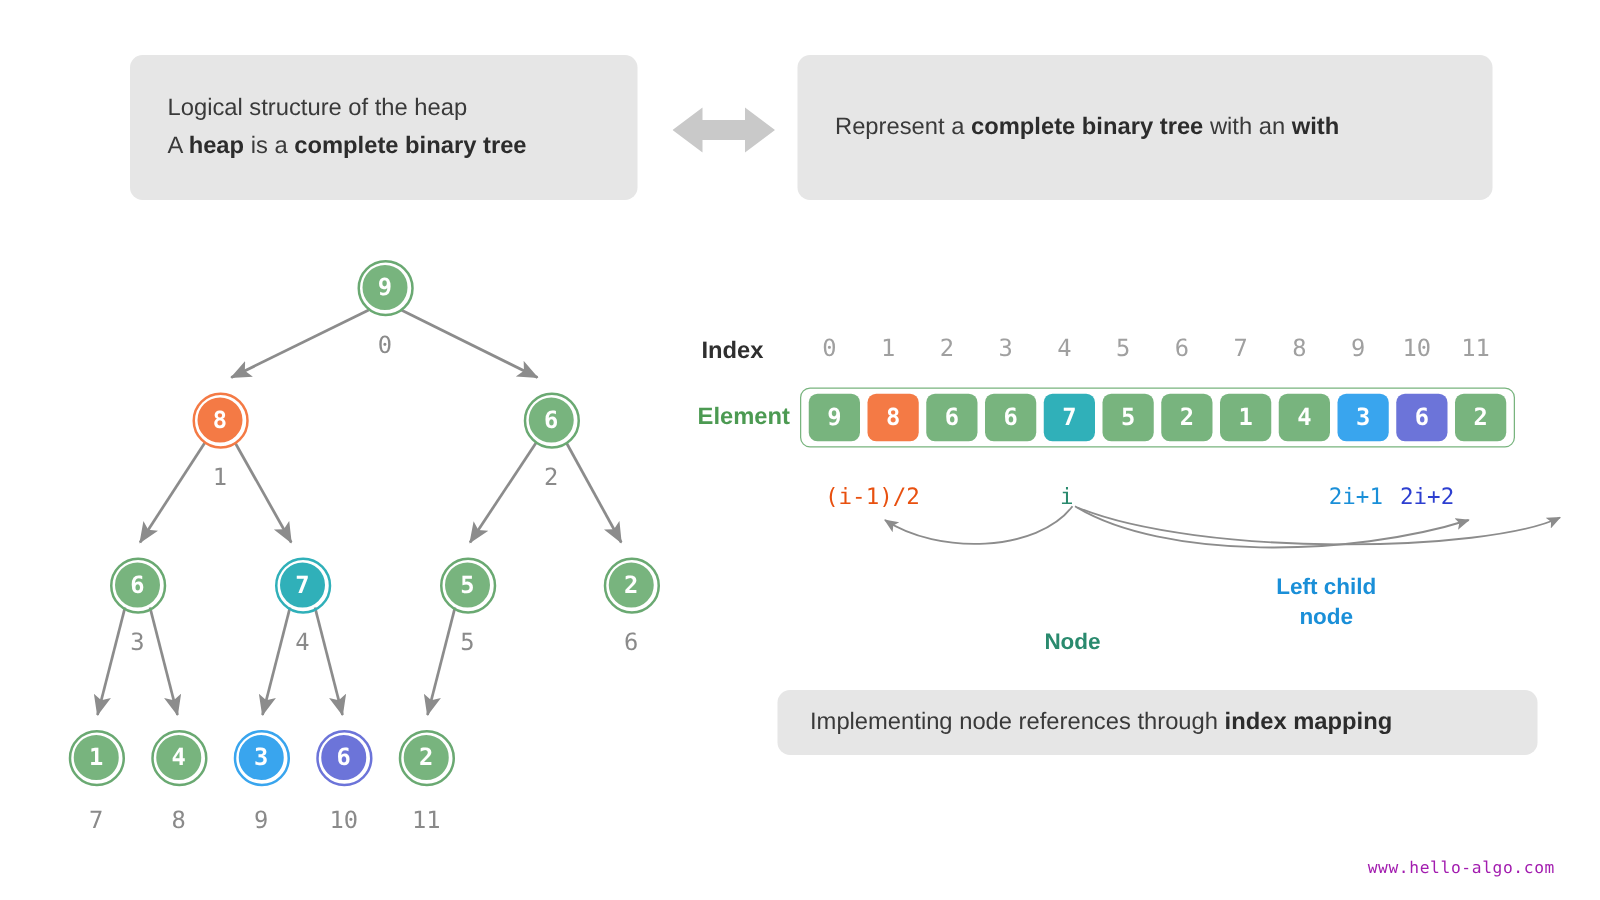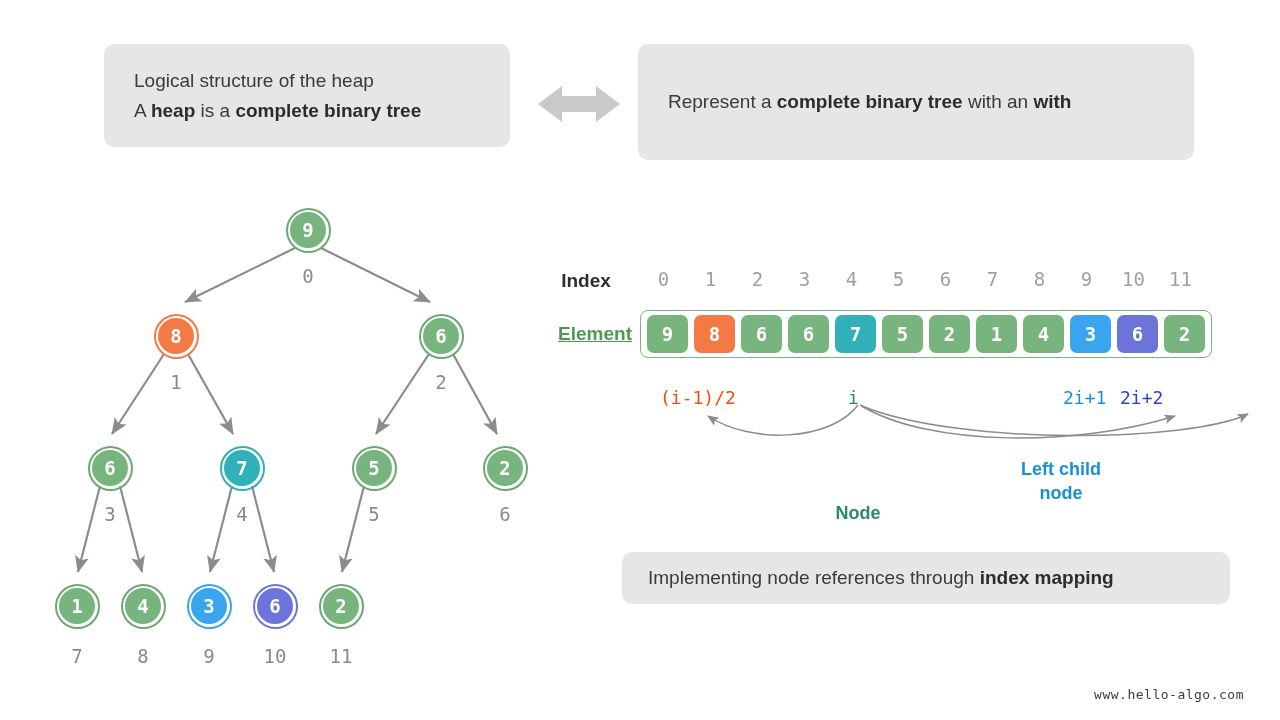--- a/index.html
+++ b/index.html
@@ -12,21 +12,21 @@
 
   
   .caption-box{
     position:absolute;background:#e6e6e6;border-radius:10px;
     display:flex;flex-direction:column;justify-content:center;
     padding:0 30px;box-sizing:border-box;color:#3a3a3a;
   }
   .caption-line{font-size:19px;line-height:30px;white-space:nowrap;}
   .caption-line b{font-weight:bold;color:#2c2c2c;}
 
-  #box-logical{left:104px;top:44px;width:406px;height:103px;}
+  #box-logical{left:104px;top:44px;width:406px;height:116px;}
   #box-physical{left:638px;top:44px;width:556px;height:116px;}
   #box-mapping{left:622px;top:552px;width:608px;height:52px;
     padding:0 26px;justify-content:center;}
   #box-mapping .caption-line{font-size:19px;}
 
   
   #double-arrow{position:absolute;left:538px;top:84px;width:82px;height:40px;}
 
   
   #tree-svg{position:absolute;left:0;top:180px;width:580px;height:500px;}
@@ -51,21 +51,21 @@
   .node span{position:relative;z-index:2;}
 
   .tree-idx{position:absolute;color:#8a8a8a;font-size:19px;
     font-family:"DejaVu Sans Mono", monospace;text-align:center;
     width:40px;}
 
   
   #array-wrap{position:absolute;left:540px;top:262px;width:690px;height:110px;}
   .row-label{position:absolute;font-size:19px;font-weight:bold;}
   #label-index{left:0px;top:8px;width:92px;text-align:center;color:#2f2f2f;}
-  #label-element{left:0px;top:61px;width:92px;text-align:right;color:#4c9a52;text-decoration:underline;}
+  #label-element{left:0px;top:61px;width:92px;text-align:right;color:#4c9a52;}
 
   #index-row{position:absolute;left:100px;top:6px;display:flex;}
   .index-cell{width:47px;text-align:center;color:#a0a0a0;font-size:19px;
     font-family:"DejaVu Sans Mono", monospace;}
 
   #array-box{position:absolute;left:100px;top:48px;height:46px;
     border:1.6px solid #78b47e;border-radius:8px;
     display:flex;align-items:center;padding:0 3px;box-sizing:content-box;}
   .arr-cell{width:41px;height:38px;margin:0 3px;border-radius:7px;
     display:flex;align-items:center;justify-content:center;
@@ -89,21 +89,21 @@
   #f-right{left:1120px;top:387px;color:#2d3fd0;}
 
   #l-parent{left:640px;top:457px;width:155px;color:#e8500f;}
   #l-node{left:818px;top:457px;width:80px;color:#2a8a6e;margin-top:44px;}
   #l-left{left:1000px;top:457px;width:122px;color:#1a8fd8;}
   #l-right{left:1126px;top:457px;width:122px;color:#2d3fd0;}
 
   #curve-svg{position:absolute;left:630px;top:400px;width:620px;height:60px;}
 
   
-  #watermark{position:absolute;right:36px;bottom:18px;color:#404040;
+  #watermark{position:absolute;right:36px;bottom:18px;color:#a21caf;
     font-size:13px;font-family:"DejaVu Sans Mono", monospace;letter-spacing:.5px;}
 </style>
 </head>
 <body>
 
 <div class="stage">
 
   <div class="caption-box" id="box-logical">
     <div class="caption-line">Logical structure of the heap</div>
     <div class="caption-line"><span>A </span><b>heap</b><span> is a </span><b>complete binary tree</b></div>

